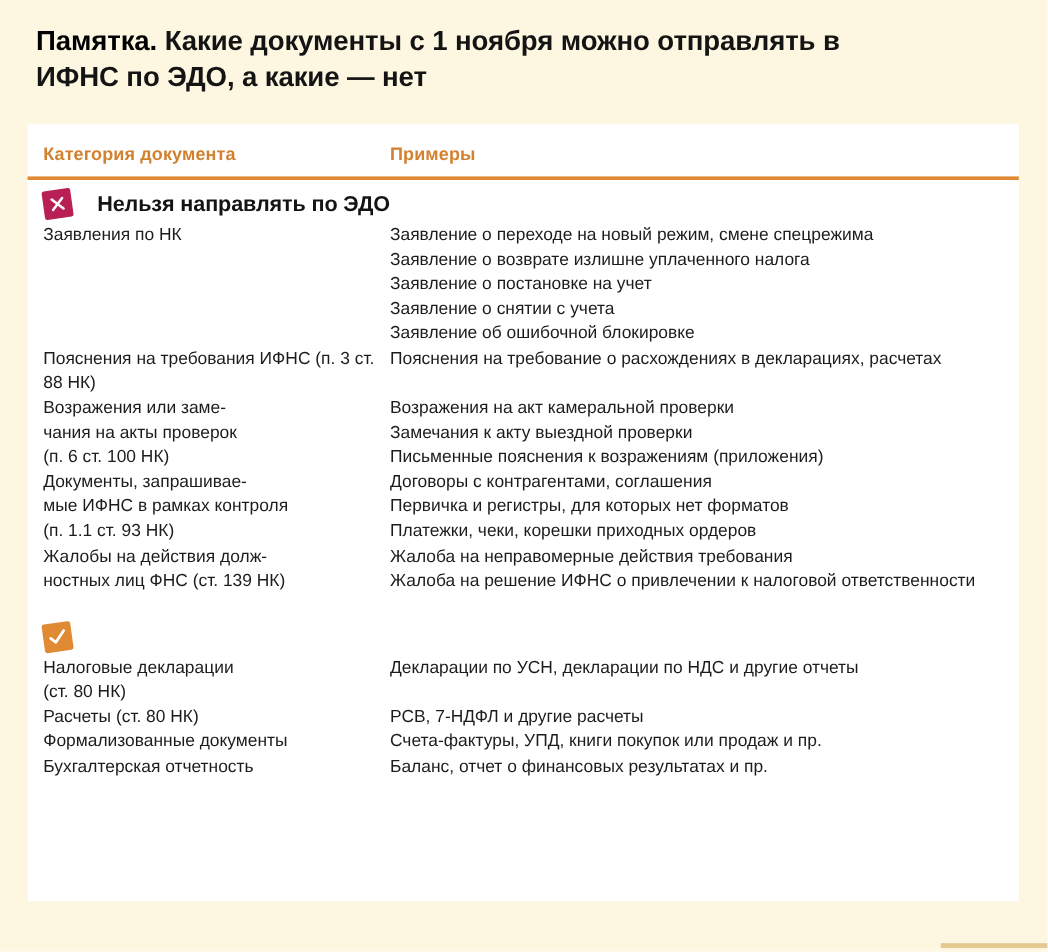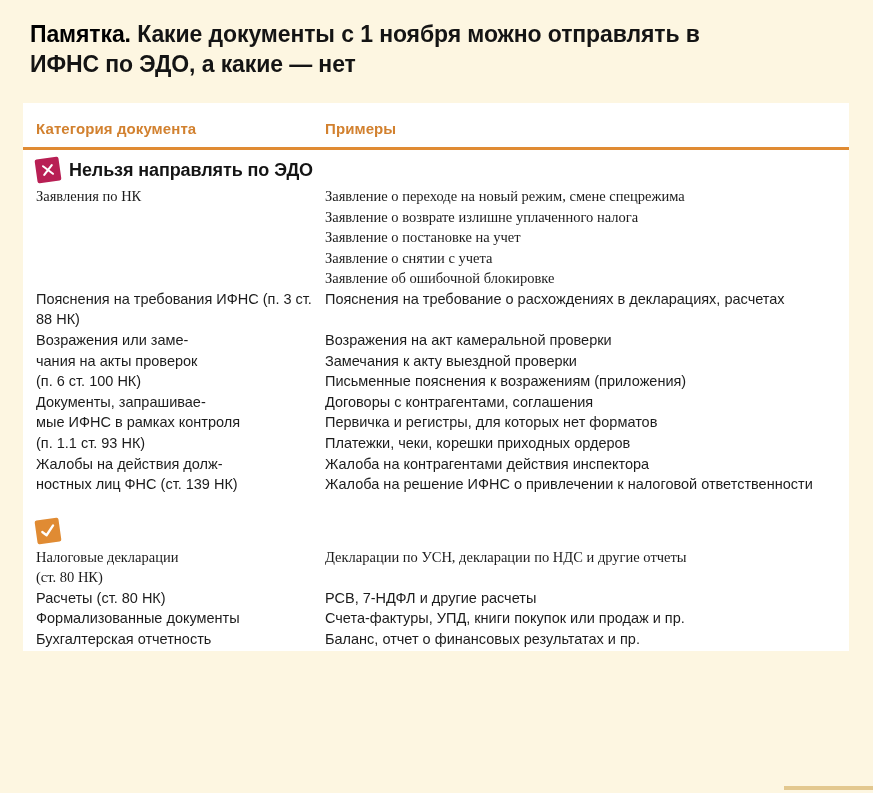--- a/index.html
+++ b/index.html
@@ -32,21 +32,21 @@
   .title-lead {
     color: #000000;
   }
 
   
   .card {
     position: absolute;
     left: 23px;
     top: 103px;
     width: 826px;
-    height: 548px;
+    height: 648px;
     background: #ffffff;
     box-sizing: border-box;
   }
 
   
   .col-head {
     position: absolute;
     top: 17px;
     font-size: 15px;
     font-weight: bold;
@@ -77,20 +77,21 @@
     display: flex;
     align-items: center;
     padding: 8px 0 2px 13px;
     gap: 9px;
   }
   .section-head .label {
     font-size: 18px;
     font-weight: bold;
     color: #141414;
     letter-spacing: -0.1px;
+    margin-left: 12px;
   }
   .section-head.second {
     padding-top: 24px;
   }
 
   
   .badge {
     width: 24px;
     height: 24px;
     flex: 0 0 24px;
@@ -109,21 +110,21 @@
     transform: rotate(-8deg);
   }
   .badge svg { display: block; }
 
   
   .row {
     display: flex;
     padding: 0 0 0 13px;
     margin-top: 0;
   }
-  .row.tight { margin-top: 2px; font-family: Liberation Serif, serif; }
+  .row.tight { margin-top: 2px; }
 
   .cell-cat {
     width: 289px;
     flex: 0 0 289px;
     font-size: 14.5px;
     line-height: 1.42;
     color: #1c1c1c;
     padding-right: 8px;
     box-sizing: border-box;
   }
@@ -208,21 +209,21 @@
             <li>Договоры с контрагентами, соглашения</li>
             <li>Первичка и регистры, для которых нет форматов</li>
             <li>Платежки, чеки, корешки приходных ордеров</li>
           </ul>
         </div>
       </div>
       <div class="row">
         <div class="cell-cat">Жалобы на действия долж-<br>ностных лиц ФНС (ст. 139 НК)</div>
         <div class="cell-ex">
           <ul>
-            <li>Жалоба на контрагентами действия инспектора</li>
+            <li>Жалоба на неправомерные действия требования</li>
             <li>Жалоба на решение ИФНС о привлечении к налоговой ответственности</li>
           </ul>
         </div>
       </div>
       <div class="section-head second">
         <span class="badge check">
           <svg width="16" height="16" viewBox="0 0 16 16">
             <path d="M2.2 8.2 L6 12 L13.8 3.2" stroke="#ffffff" stroke-width="2.3" stroke-linecap="round" stroke-linejoin="round" fill="none"></path>
           </svg>
         </span>

